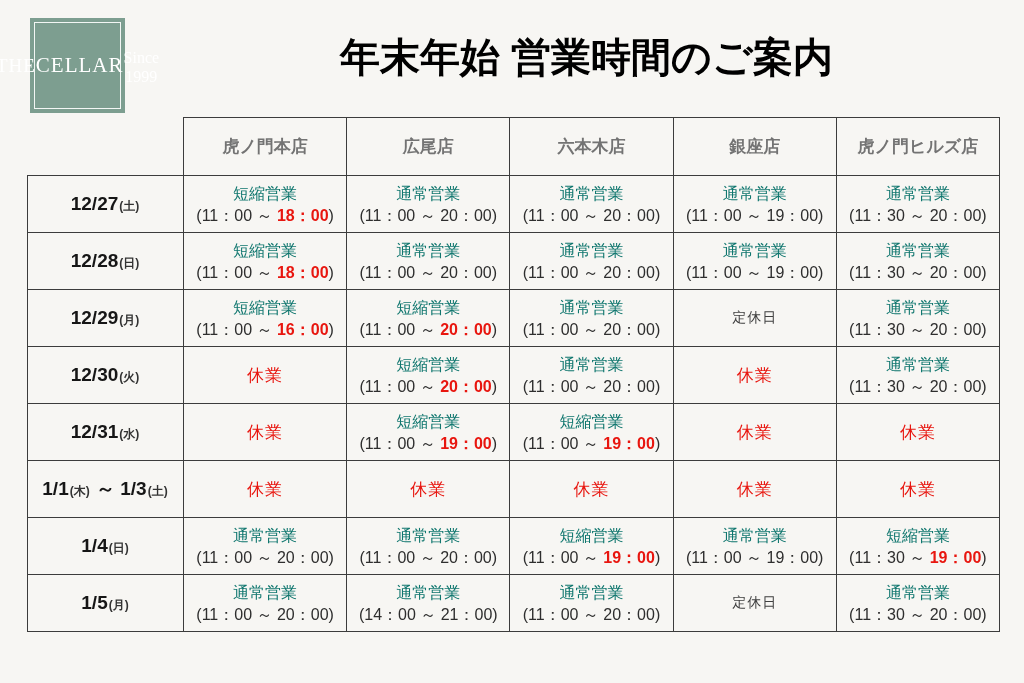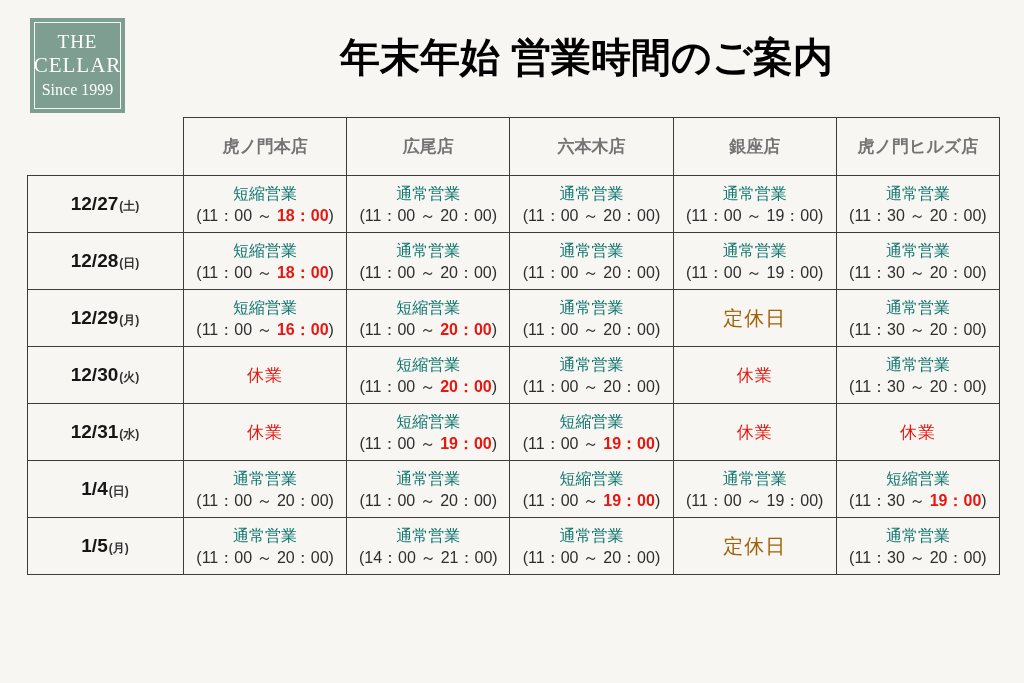--- a/index.html
+++ b/index.html
@@ -9,21 +9,21 @@
     font-family:"Liberation Sans","DejaVu Sans",sans-serif;
     color:#1e1e1e;
   }
   
   .logo{
     position:absolute;left:30px;top:18px;width:95px;height:95px;
     background:#7d9e90;
   }
   .logo-inner{
     position:absolute;inset:4px;border:1px solid rgba(255,255,255,.9);
-    display:flex;flex-direction:column;align-items:center;justify-content:center;
+    display:flex;flex-direction:row;align-items:center;justify-content:center;
     color:#ffffff;font-family:"Liberation Serif","DejaVu Serif",serif;
     line-height:1.15;text-align:center;
   }
   .logo-line1{font-size:19px;letter-spacing:1px;}
   .logo-line2{font-size:21px;letter-spacing:1px;text-align:right;}
   .logo-line3{font-size:16px;margin-top:4px;}
   
   .title{
     position:absolute;left:340px;top:30px;
     font-size:40px;font-weight:bold;color:#000;white-space:nowrap;
@@ -42,21 +42,21 @@
   table.hours th.corner{border:none;background:transparent;}
   tr.headrow{height:58px;}
   tr.datarow{height:57px;}
   .store-th{font-size:17px;font-weight:bold;color:#737373;}
   .date-big{font-size:19px;font-weight:bold;color:#161616;}
   .date-small{font-size:12px;font-weight:600;color:#333;margin:0 1px;}
   .status{font-size:16px;color:#0f766e;line-height:1.45;}
   .time{font-size:16px;color:#2e2e2e;line-height:1.35;white-space:nowrap;}
   .red-seg{color:#e8160f;font-weight:bold;}
   .closed-bold{font-size:17px;font-weight:400;color:#e8160f;letter-spacing:1px;}
-  .closed-normal{font-size:20px;font-weight:400;color:#a16207;letter-spacing:1px;}
+  .closed-normal{font-size:14px;font-weight:400;color:#404040;letter-spacing:1px;}
 </style>
 </head>
 <body>
 
 <div class="logo">
   <div class="logo-inner">
     <span class="logo-line1">THE</span>
     <span class="logo-line2">CELLAR</span>
     <span class="logo-line3">Since 1999</span>
   </div>
@@ -187,20 +187,38 @@
           <div class="time">(11：00 ～ <span class="red-seg">19：00</span>)</div>
         </td>
         <td>
           <div class="closed-bold">休業</div>
         </td>
         <td>
           <div class="closed-bold">休業</div>
         </td>
       </tr>
       <tr class="datarow">
+        <th><span class="date-big">1/1</span><span class="date-small">(木)</span><span class="date-big"> ～ 1/3</span><span class="date-small">(土)</span></th>
+        <td>
+          <div class="closed-bold">休業</div>
+        </td>
+        <td>
+          <div class="closed-bold">休業</div>
+        </td>
+        <td>
+          <div class="closed-bold">休業</div>
+        </td>
+        <td>
+          <div class="closed-bold">休業</div>
+        </td>
+        <td>
+          <div class="closed-bold">休業</div>
+        </td>
+      </tr>
+      <tr class="datarow">
         <th><span class="date-big">1/4</span><span class="date-small">(日)</span></th>
         <td>
           <div class="status">通常営業</div>
           <div class="time">(11：00 ～ 20：00)</div>
         </td>
         <td>
           <div class="status">通常営業</div>
           <div class="time">(11：00 ～ 20：00)</div>
         </td>
         <td>

